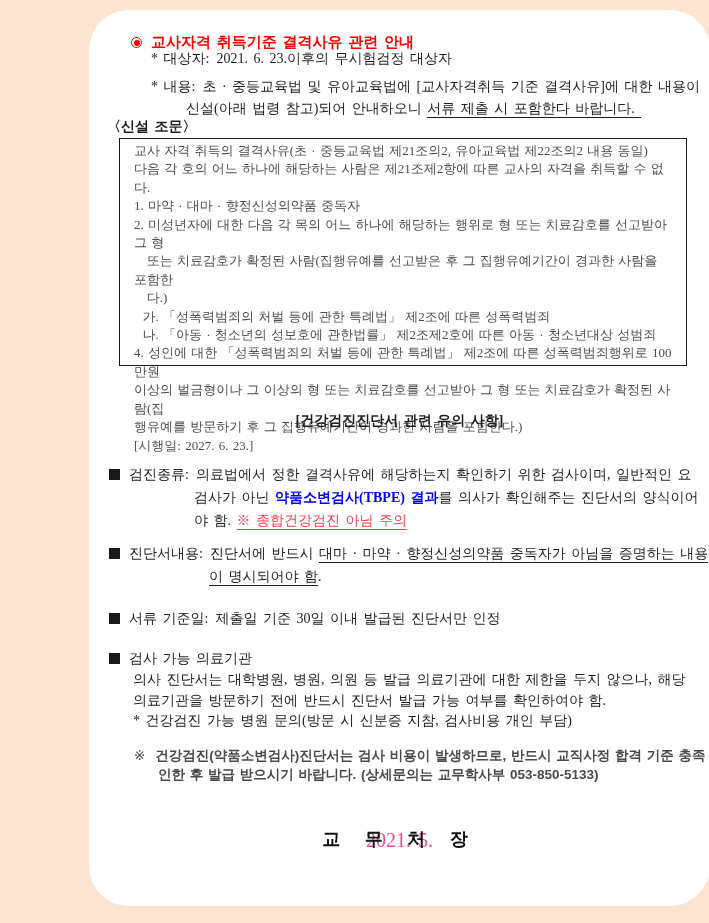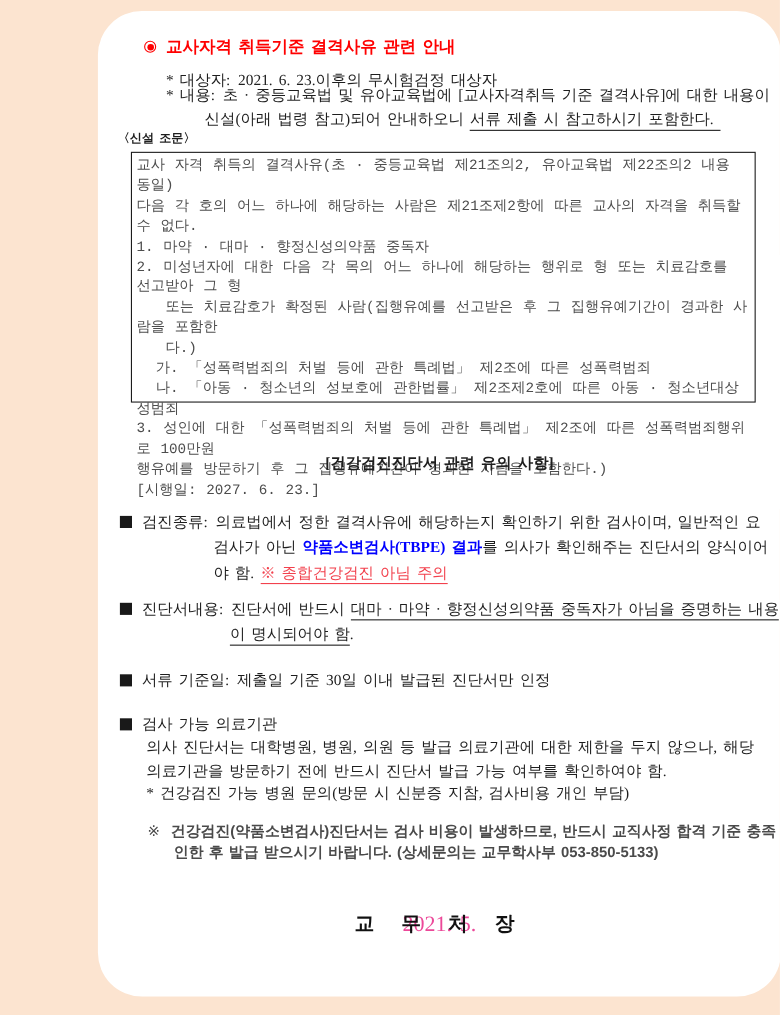--- a/index.html
+++ b/index.html
@@ -26,22 +26,22 @@
     content:""; position:absolute; inset:1.5px; background:#ff0000; border-radius:50%;
   }
 
   .u  { border-bottom:1px solid currentColor; padding-bottom:1px; }
   .blue { color:#0000ff; font-weight:bold; }
   .warn { color:#f2414d; border-bottom:1px solid #f2414d; padding-bottom:1px; }
 
   .provision-box {
     position:absolute; left:30px; top:128px; width:568px; height:228px;
     border:1.5px solid #1c1c1c; box-sizing:border-box;
-    padding:3px 4px;
-    font-family:Liberation Mono, monospace;
+    padding:3px 14px;
+    font-family:Liberation Serif, serif;
     font-size:13px; line-height:18.4px; color:#4d4d4d;
   }
   .provision-box div { white-space:pre-wrap; word-spacing:1px; }
 
   .center-line { left:0; width:621px; text-align:center; white-space:nowrap; }
 
   .sq {
     display:inline-block; width:11px; height:11px; background:#191919;
     margin-right:9px; vertical-align:-1px;
   }
@@ -53,44 +53,45 @@
   .footer-signer { top:817px; font-size:18px; font-weight:bold; letter-spacing:9px; color:#111; }
 </style>
 </head>
 <body>
 
 <div class="card">
 
   <span class="fisheye"></span>
   <div class="line doc-title">교사자격 취득기준 결격사유 관련 안내</div>
 
-  <div class="line" style="left:62px; top:54px;font-family:Liberation Serif, serif;">
+  <div class="line" style="left:62px; top:40px;font-family:Liberation Serif, serif;">
     <span class="bold lbl">* 대상자:</span><span>2021. 6. 23.이후의 무시험검정 대상자</span>
   </div>
 
   <div class="line" style="left:62px; top:68px;">
     <span class="lbl">* 내용:</span><span>초 · 중등교육법 및 유아교육법에 [교사자격취득 기준 결격사유]에 대한 내용이</span>
   </div>
 
   <div class="line" style="left:97px; top:90px;">
-    <span>신설(아래 법령 참고)되어 안내하오니 </span><span class="u" style="padding-right:6px;">서류 제출 시 참고하시기 포함한다.</span>
+    <span>신설(아래 법령 참고)되어 안내하오니 </span><span class="u" style="padding-right:6px;">서류 제출 시 포함한다 바랍니다.</span>
   </div>
 
-  <div class="line bold" style="left:18px; top:108px; font-size:11px;">〈신설 조문〉</div>
+  <div class="line bold" style="left:18px; top:108px; font-size:14px;">〈신설 조문〉</div>
 
   <div class="provision-box">
     <div>교사 자격 취득의 결격사유(초 · 중등교육법 제21조의2, 유아교육법 제22조의2 내용 동일)</div>
     <div>다음 각 호의 어느 하나에 해당하는 사람은 제21조제2항에 따른 교사의 자격을 취득할 수 없다.</div>
     <div>1. 마약 · 대마 · 향정신성의약품 중독자</div>
     <div>2. 미성년자에 대한 다음 각 목의 어느 하나에 해당하는 행위로 형 또는 치료감호를 선고받아 그 형</div>
     <div>   또는 치료감호가 확정된 사람(집행유예를 선고받은 후 그 집행유예기간이 경과한 사람을 포함한</div>
     <div>   다.)</div>
     <div>  가. 「성폭력범죄의 처벌 등에 관한 특례법」 제2조에 따른 성폭력범죄</div>
     <div>  나. 「아동 · 청소년의 성보호에 관한법률」 제2조제2호에 따른 아동 · 청소년대상 성범죄</div>
-    <div>3. 성인에 대한 「성폭력범죄의 처벌 등에 관한 특례법」 제2조에 따른 성폭력범죄행위로 100만원</div>
+    <div>4. 성인에 대한 「성폭력범죄의 처벌 등에 관한 특례법」 제2조에 따른 성폭력범죄행위로 100만원</div>
+    <div>이상의 벌금형이나 그 이상의 형 또는 치료감호를 선고받아 그 형 또는 치료감호가 확정된 사람(집</div>
     <div>행유예를 방문하기 후 그 집행유예기간이 경과한 사람을 포함한다.)</div>
     <div>[시행일: 2027. 6. 23.]</div>
   </div>
 
   <div class="line center-line bold" style="top:402px; font-size:14px;">[건강검진진단서 관련 유의 사항]</div>
 
   <div class="line" style="left:20px; top:456px;">
     <span class="sq"></span><span class="lbl">검진종류:</span><span>의료법에서 정한 결격사유에 해당하는지 확인하기 위한 검사이며, 일반적인 요</span>
   </div>
   <div class="line" style="left:105px; top:479px;">

